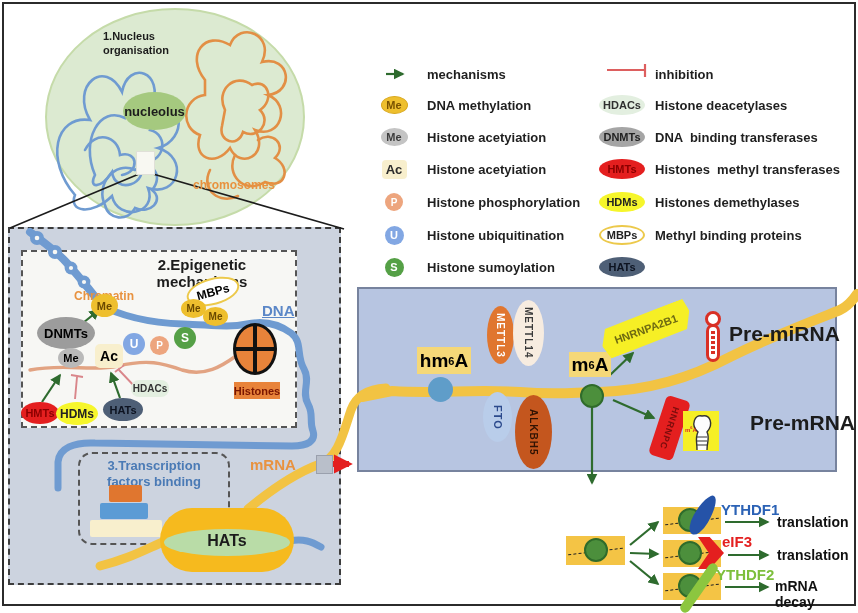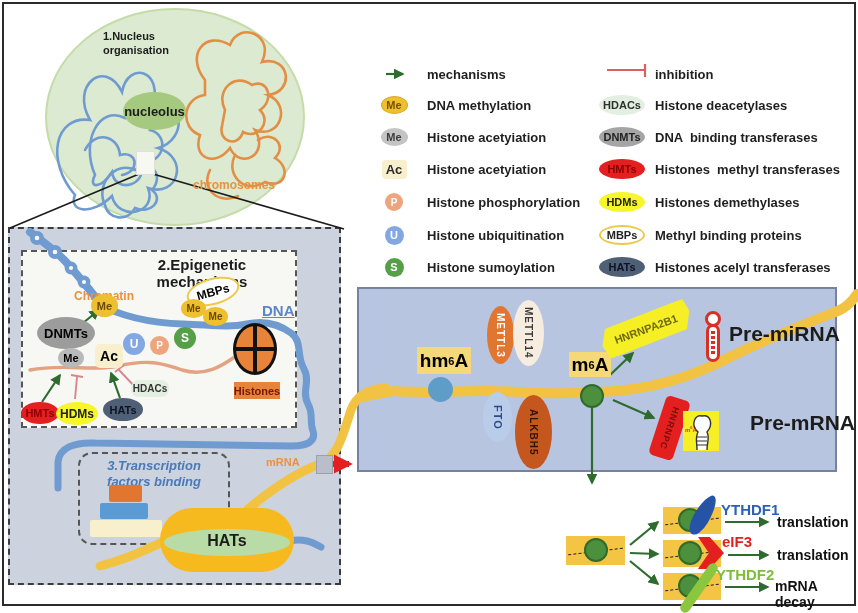--- a/index.html
+++ b/index.html
@@ -205,21 +205,20 @@
   <div class="lrow" style="left:598px;top:224px;">
     <span class="ic">
         <span class="oval" style="width: 46px; height: 20px; font-size: 11px; border: 2.5px solid rgb(236, 201, 75); background-color: rgb(255, 255, 255); color: rgb(34, 34, 34);">MBPs</span>
       </span>
     <span class="txt">Methyl binding proteins</span>
   </div>
   <div class="lrow" style="left:598px;top:256px;">
     <span class="ic">
         <span class="oval" style="width: 46px; height: 20px; font-size: 11px; background-color: rgb(78, 95, 118); color: rgb(13, 19, 32);">HATs</span>
       </span>
-    <span class="txt">Histones acelyl transferases</span>
   </div>
 
   <div class="abs bold" style="left:112px;top:256px;width:180px;text-align:center;font-size:15px;">2.Epigenetic mechanisms</div>
   <div class="abs bold" style="left:33px;top:289px;font-size:12px;color:#e8923f;margin-left:41px;">Chromatin</div>
   <div class="abs bold" style="left:262px;top:302px;font-size:15px;color:#5b87c7;text-decoration:underline;">DNA</div>
 
   <div class="abs oval" style="left:91px;top:294px;width:27px;height:23px;background:#eebf2e;font-size:11px;color:#6b4a00;">Me</div>
   <div class="abs oval" style="left:186px;top:278px;width:54px;height:27px;background:#fff;border:2.5px solid #ecc94b;font-size:12px;transform:rotate(-15deg);">MBPs</div>
   <div class="abs oval" style="left:181px;top:299px;width:25px;height:19px;background:#eebf2e;font-size:10px;color:#6b4a00;">Me</div>
   <div class="abs oval" style="left:203px;top:307px;width:25px;height:19px;background:#eebf2e;font-size:10px;color:#6b4a00;">Me</div>
@@ -234,31 +233,31 @@
     <div style="position:absolute;left:0;right:0;top:50%;height:3.5px;margin-top:-1.75px;background:#111;"></div>
     <div style="position:absolute;top:0;bottom:0;left:50%;width:3.5px;margin-left:-1.75px;background:#111;"></div>
   </div>
   <div class="abs sq" style="left:234px;top:382px;width:46px;height:17px;background:#e8833a;color:#7a1500;font-size:11px;">Histones</div>
 
   <div class="abs sq" style="left:131px;top:380px;width:38px;height:17px;background:#e3efe0;border-radius:8px;font-size:10px;color:#333;">HDACs</div>
   <div class="abs oval" style="left:21px;top:402px;width:38px;height:22px;background:#e41f1f;font-size:11px;color:#8b0000;">HMTs</div>
   <div class="abs oval" style="left:56px;top:402px;width:42px;height:23px;background:#f6f62b;font-size:12px;color:#222;">HDMs</div>
   <div class="abs oval" style="left:103px;top:398px;width:40px;height:23px;background:#4e5f76;font-size:11px;color:#0d1320;">HATs</div>
 
-  <div class="abs bold" style="left:84px;top:458px;width:140px;text-align:center;font-size:13px;color:#4a7ab5;line-height:1.25;font-style:italic;">3.Transcription factors binding</div>
+  <div class="abs bold" style="left:84px;top:458px;width:140px;text-align:center;font-size:13px;color:#4a7ab5;line-height:1.25;">3.Transcription factors binding</div>
   <div class="abs" style="left:109px;top:485px;width:33px;height:17px;background:#e0762f;border-radius:2px;"></div>
   <div class="abs" style="left:100px;top:503px;width:48px;height:16px;background:#5b9bd5;border-radius:2px;"></div>
   <div class="abs" style="left:90px;top:520px;width:72px;height:17px;background:#f8efcd;border-radius:2px;"></div>
 
   <div class="abs" style="left:160px;top:508px;width:134px;height:64px;background:#f6ba1e;border-radius:32px;">
     <div style="position:absolute;left:4px;top:21px;width:126px;height:27px;background:#b9dca7;border-radius:50%;"></div>
     <div class="bold" style="position:absolute;left:0;right:0;top:24px;text-align:center;font-size:16px;">HATs</div>
   </div>
 
-  <div class="abs bold" style="left:266px;top:456px;font-size:11px;color:#e8923f;">mRNA</div>
+  <div class="abs bold" style="left:250px;top:456px;font-size:15px;color:#e8923f;">mRNA</div>
   <div class="abs" style="left:316px;top:455px;width:17px;height:19px;background:#b9bfca;border:1px solid #9aa0ad;box-sizing:border-box;"></div>
 
   <div class="abs sq" style="left:417px;top:347px;width:54px;height:27px;background:#f5d878;font-size:19px;font-weight:bold;">
     <span>hm</span>
       <sup style="font-size:11px;">6</sup>
       <span>A</span>
   </div>
   <div class="abs" style="left:428px;top:377px;width:25px;height:25px;border-radius:50%;background:#5f9dc9;"></div>
 
   <div class="abs oval" style="left:487px;top:306px;width:27px;height:58px;background:#e0762f;">

